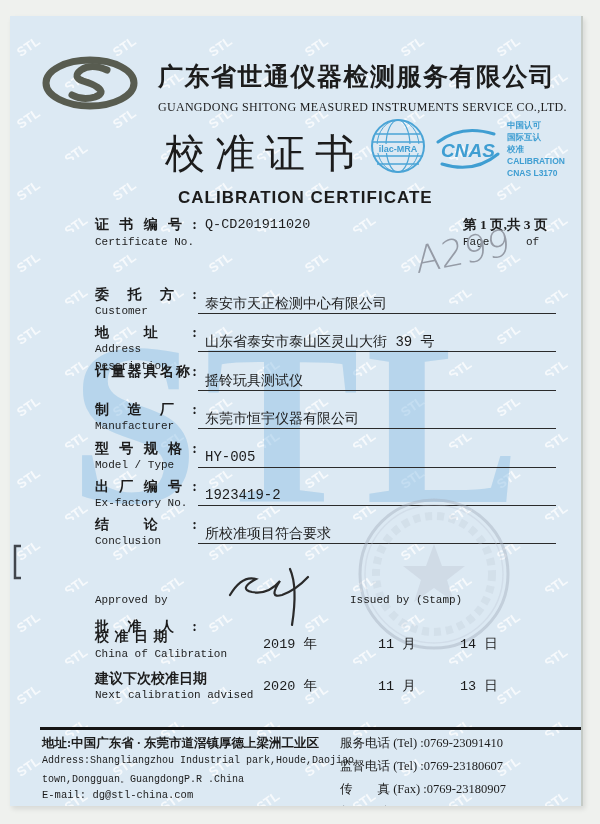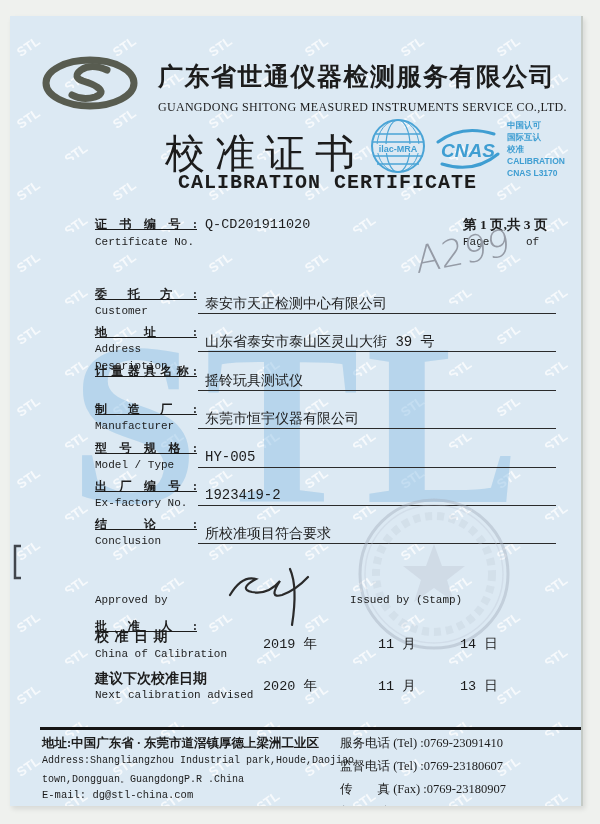--- a/index.html
+++ b/index.html
@@ -18,29 +18,29 @@
 
   .abs { position:absolute; z-index:2; }
 
   
   .logo-svg { position:absolute; left:30px; top:38px; z-index:2; }
   .company-cn { left:148px; top:44px; font-size:25px; font-weight:bold; letter-spacing:1.5px; }
   .company-en { left:148px; top:84px; font-size:12px; letter-spacing:0.3px; font-family:"Liberation Serif", serif; }
 
   .title-cn { left:155px; top:110px; font-size:40px; font-weight:normal; letter-spacing:10px;
               font-family:"Liberation Sans", sans-serif; }
-  .title-en { left:168px; top:155px; font-size:20px; font-weight:bold; letter-spacing:1px;
-              font-family:Liberation Mono, monospace; }
+  .title-en { left:168px; top:172px; font-size:17px; font-weight:bold; letter-spacing:1px;
+              font-family:Liberation Sans, sans-serif; }
 
   .badge { position:absolute; z-index:2; }
   .cnas-lines { left:497px; top:104px; font-size:8.5px; line-height:1.4; color:#3f9ed2;
                 font-family:"Liberation Sans", sans-serif; font-weight:bold; }
 
   
-  .lbl-cn { font-size:12px; font-weight:600; width:102px; text-align:justify; text-align-last:justify;text-decoration:underline; }
+  .lbl-cn { font-size:14px; font-weight:600; width:102px; text-align:justify; text-align-last:justify; }
   .lbl-en { font-size:11px; font-family:"Liberation Mono", monospace; white-space:pre; }
   .cert-lbl-cn { left:85px; top:200px; }
   .cert-lbl-en { left:85px; top:220px; }
   .cert-no { left:195px; top:201px; font-size:13.5px; font-family:"Liberation Mono", monospace; }
   .page-cn { left:453px; top:200px; font-size:13.5px; font-weight:600; }
   .page-en-l { left:453px; top:220px; }
   .page-en-r { left:516px; top:220px; }
   .hand-mark { left:405px; top:214px; font-size:37px; color:#959ba6;
                font-family:"DejaVu Sans", sans-serif; transform:rotate(-11deg) skewX(-6deg); font-weight:300; }
 

